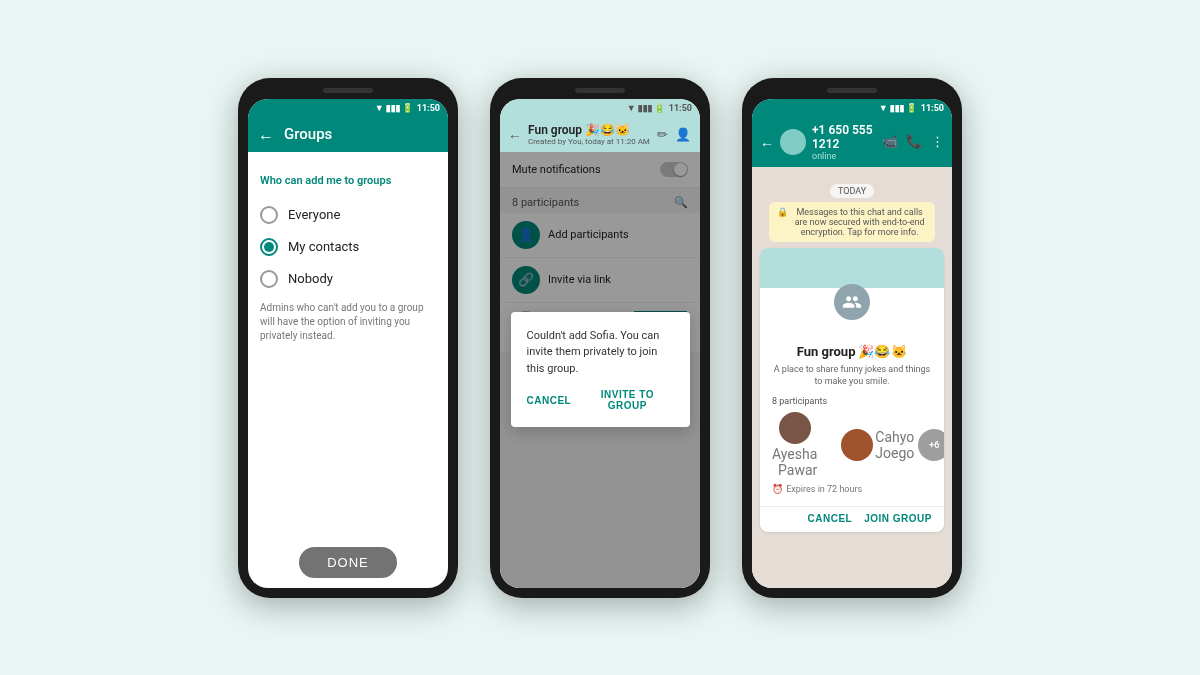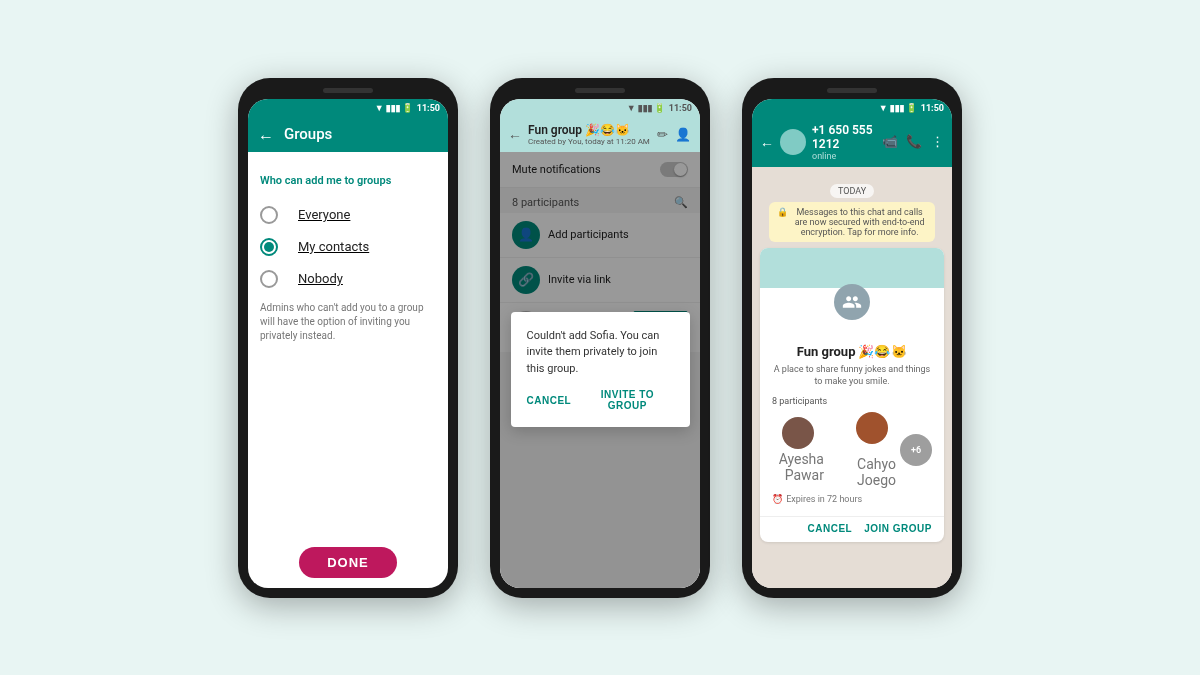--- a/index.html
+++ b/index.html
@@ -89,23 +89,22 @@
     .phone1-section-title {
       color: #00897b;
       font-size: 11px;
       font-weight: 600;
       margin-bottom: 12px;
       margin-top: 10px;
     }
     .radio-option {
       display: flex;
       align-items: center;
-      gap: 20px;
+      gap: 10px;
       padding: 7px 0;
-      text-decoration: underline;
     }
     .radio-circle {
       width: 18px;
       height: 18px;
       border-radius: 50%;
       border: 2px solid #999;
       display: flex;
       align-items: center;
       justify-content: center;
       flex-shrink: 0;
@@ -123,27 +122,27 @@
       font-size: 13px;
       color: #222;
     }
     .phone1-note {
       color: #777;
       font-size: 10px;
       line-height: 1.4;
       margin-top: 6px;
     }
     .done-btn {
-      background: #be185d;
+      background: #737373;
       color: #fff;
       border: none;
       border-radius: 24px;
       padding: 8px 28px;
       font-size: 13px;
-      font-weight: 700;
+      font-weight: 400;
       letter-spacing: 1px;
       margin: 10px auto;
       display: block;
       cursor: pointer;
       text-align: right;
     }
 
     
     .phone2-header {
       background: #b2dfdb;
@@ -657,21 +656,21 @@
         </div>
         <div class="invite-card-body">
           <div class="invite-group-name">Fun group 🎉😂🐱</div>
           <div class="invite-group-desc">A place to share funny jokes and things to make you smile.</div>
           <div class="invite-participants-count">8 participants</div>
           <div class="invite-avatars">
             <div style="display:flex; flex-direction:column; align-items:center; gap:2px;">
               <div class="inv-avatar" style="background:#795548;"></div>
               <span class="inv-person-label">Ayesha Pawar</span>
             </div>
-            <div style="display:flex; flex-direction:column; align-items:center; gap:12px;margin-left:20px;">
+            <div style="display:flex; flex-direction:row; align-items:center; gap:2px;margin-left:20px;">
               <div class="inv-avatar" style="background:#a0522d;"></div>
               <span class="inv-person-label">Cahyo Joego</span>
             </div>
             <div style="display:flex; flex-direction:column; align-items:center; gap:2px;">
               <div class="inv-avatar-more">
                 <span>+6</span>
               </div>
             </div>
           </div>
           <div class="expire-note">

